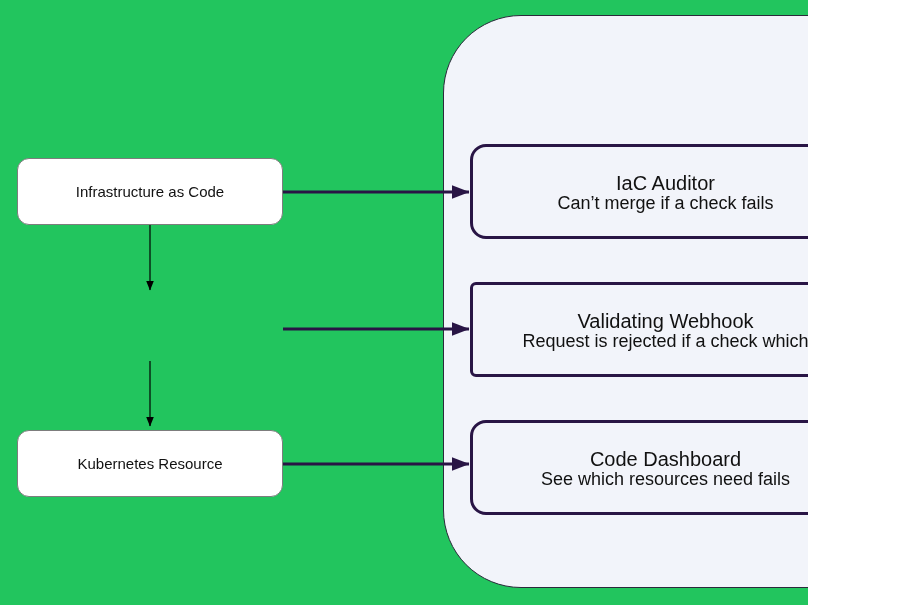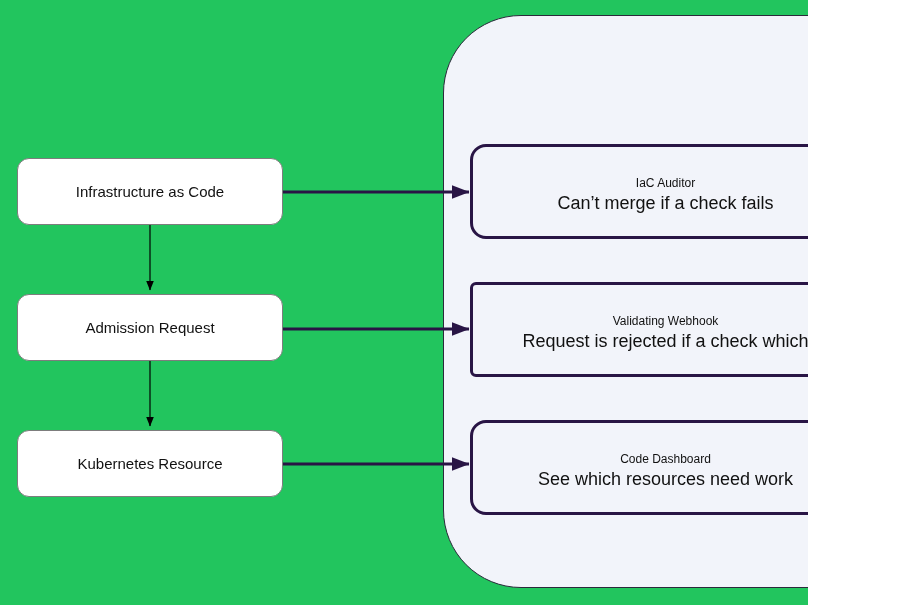--- a/index.html
+++ b/index.html
@@ -79,21 +79,21 @@
     display: flex;
     flex-direction: column;
     align-items: center;
     justify-content: center;
     text-align: center;
     color: var(--text-color);
   }
   .check-node.n1 { top: 144px; }
   .check-node.n2 { top: 282px; border-radius: 6px; }
   .check-node.n3 { top: 420px; }
-  .check-node .title    { font-size: 12px; line-height: 22px; }
+  .check-node .title    { font-size: 20px; line-height: 22px; }
   .check-node .subtitle { font-size: 18px; line-height: 18px; }
 </style>
 </head>
 <body>
 
 <div class="canvas">
 
   <div class="platform"></div>
 
   <svg class="arrow-layer" viewBox="0 0 908 605" xmlns="http://www.w3.org/2000/svg">
@@ -110,33 +110,30 @@
     <line class="flow-line" x1="150" y1="361" x2="150" y2="426" marker-end="url(#ahBlack)"></line>
 
     <line class="check-line" x1="283" y1="192" x2="469" y2="192" marker-end="url(#ahPurple)"></line>
     <line class="check-line" x1="283" y1="329" x2="469" y2="329" marker-end="url(#ahPurple)"></line>
     <line class="check-line" x1="283" y1="464" x2="469" y2="464" marker-end="url(#ahPurple)"></line>
   </svg>
 
   <div class="left-node n1">
     <span>Infrastructure as Code</span>
   </div>
-  <div class="left-node n2">
-    <span>Admission Request</span>
-  </div>
   <div class="left-node n3">
     <span>Kubernetes Resource</span>
   </div>
 
   <div class="check-node n1">
     <span class="title">IaC Auditor</span>
     <span class="subtitle">Can’t merge if a check fails</span>
   </div>
   <div class="check-node n2">
     <span class="title">Validating Webhook</span>
     <span class="subtitle">Request is rejected if a check which</span>
   </div>
   <div class="check-node n3">
     <span class="title">Code Dashboard</span>
-    <span class="subtitle">See which resources need work</span>
+    <span class="subtitle">See which resources need fails</span>
   </div>
 
 </div>
 
 </body></html>

